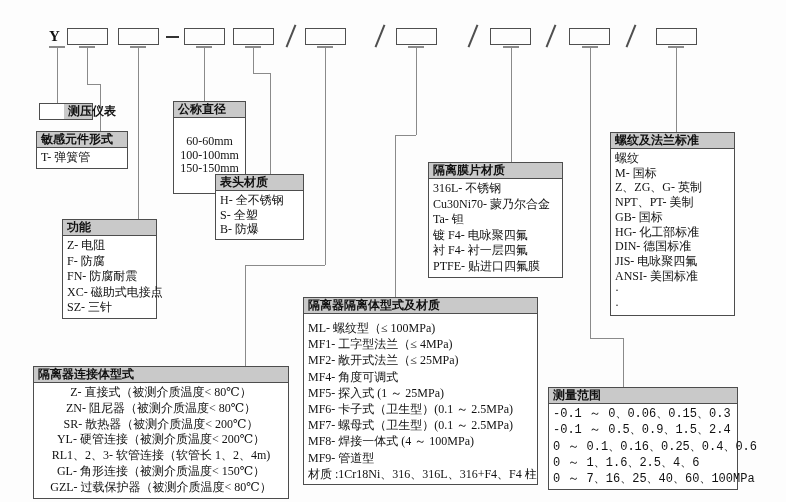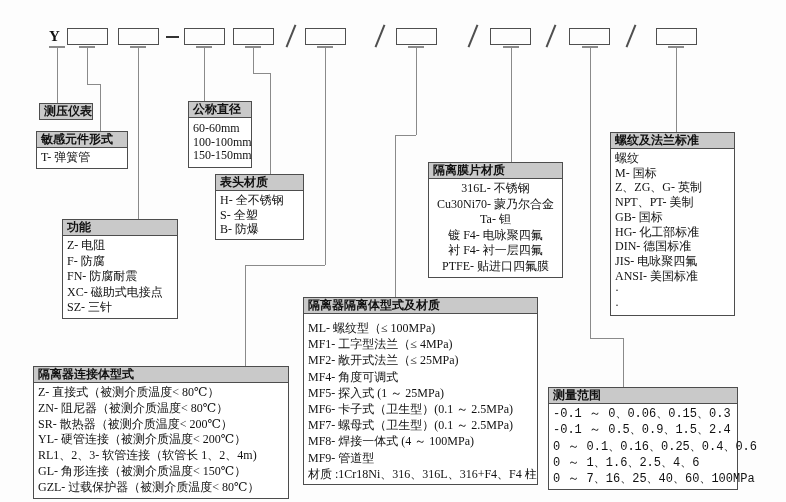--- a/index.html
+++ b/index.html
@@ -12,21 +12,21 @@
   .cbox{position:absolute;width:41px;height:17px;border:1.5px solid #4f4f4f;background:transparent;box-sizing:border-box;}
   .dash{position:absolute;width:13px;height:2px;background:#333;}
   .slash{position:absolute;width:2px;height:24px;background:#4f4f4f;transform:rotate(22deg);}
   
   .tick{position:absolute;width:16px;height:1.5px;background:#8a8a8a;}
   .vln{position:absolute;width:1.2px;background:#8a8a8a;}
   .hln{position:absolute;height:1.2px;background:#8a8a8a;}
   
   .panel{position:absolute;border:1px solid #4d4d4d;background:#fff;box-sizing:border-box;font-size:12px;}
   .ph{background:#c9c9c9;border-bottom:1px solid #4d4d4d;font-weight:bold;padding:1px 4px;line-height:13px;font-size:12px;white-space:nowrap;}
-  .panel.solo .ph{border-bottom:none;text-align:center;}
+  .panel.solo .ph{border-bottom:none;text-align:center;margin-left:24px;}
   .pb{padding:2px 4px 2px 4px;line-height:15.5px;background:#fff;}
   .pb div{white-space:nowrap;line-height:inherit;}
 </style>
 </head>
 <body>
 
 <div class="canvas">
 
   <span class="prefix" style="left:49px;top:28px;">Y</span>
   <div class="cbox" style="left:67px;top:28px;"></div>
@@ -89,52 +89,52 @@
     <div class="ph">测压仪表</div>
   </div>
 
   <div class="panel" style="left:36px;top:131px;width:92px;font-family:Liberation Serif, serif;">
     <div class="ph">敏感元件形式</div>
     <div class="pb">
         <div>T- 弹簧管</div>
       </div>
   </div>
 
-  <div class="panel" style="left:62px;top:219px;width:116px;">
+  <div class="panel" style="left:62px;top:219px;width:95px;">
     <div class="ph">功能</div>
     <div class="pb">
         <div>Z- 电阻</div>
         <div>F- 防腐</div>
         <div>FN- 防腐耐震</div>
         <div>XC- 磁助式电接点</div>
         <div>SZ- 三针</div>
       </div>
   </div>
 
-  <div class="panel" style="left:188px;top:101px;width:64px;">
+  <div class="panel" style="left:173px;top:101px;width:73px;">
     <div class="ph">公称直径</div>
-    <div class="pb" style="line-height:13.6px;padding:4px 4px;">
+    <div class="pb" style="line-height:13.6px;padding:17px 4px;text-align:center;">
         <div>60-60mm</div>
         <div>100-100mm</div>
         <div>150-150mm</div>
       </div>
   </div>
 
   <div class="panel" style="left:215px;top:174px;width:89px;">
     <div class="ph">表头材质</div>
     <div class="pb" style="line-height:14.5px;">
         <div>H- 全不锈钢</div>
         <div>S- 全塑</div>
         <div>B- 防爆</div>
       </div>
   </div>
 
   <div class="panel" style="left:33px;top:366px;width:256px;">
     <div class="ph">隔离器连接体型式</div>
-    <div class="pb" style="line-height:15.8px;">
+    <div class="pb" style="line-height:15.8px;text-align:center;">
         <div>Z- 直接式（被测介质温度&lt; 80℃）</div>
         <div>ZN- 阻尼器（被测介质温度&lt; 80℃）</div>
         <div>SR- 散热器（被测介质温度&lt; 200℃）</div>
         <div>YL- 硬管连接（被测介质温度&lt; 200℃）</div>
         <div>RL1、2、3- 软管连接（软管长 1、2、4m)</div>
         <div>GL- 角形连接（被测介质温度&lt; 150℃）</div>
         <div>GZL- 过载保护器（被测介质温度&lt; 80℃）</div>
       </div>
   </div>
 
@@ -149,21 +149,21 @@
         <div>MF6- 卡子式（卫生型）(0.1 ～ 2.5MPa)</div>
         <div>MF7- 螺母式（卫生型）(0.1 ～ 2.5MPa)</div>
         <div>MF8- 焊接一体式 (4 ～ 100MPa)</div>
         <div>MF9- 管道型</div>
         <div>材质 :1Cr18Ni、316、316L、316+F4、F4 柱</div>
       </div>
   </div>
 
   <div class="panel" style="left:428px;top:162px;width:135px;">
     <div class="ph">隔离膜片材质</div>
-    <div class="pb" style="line-height:15.6px;text-align:center;">
+    <div class="pb" style="line-height:15.6px;">
         <div>316L- 不锈钢</div>
         <div>Cu30Ni70- 蒙乃尔合金</div>
         <div>Ta- 钽</div>
         <div>镀 F4- 电咏聚四氟</div>
         <div>衬 F4- 衬一层四氟</div>
         <div>PTFE- 贴进口四氟膜</div>
       </div>
   </div>
 
   <div class="panel" style="left:610px;top:132px;width:125px;">

